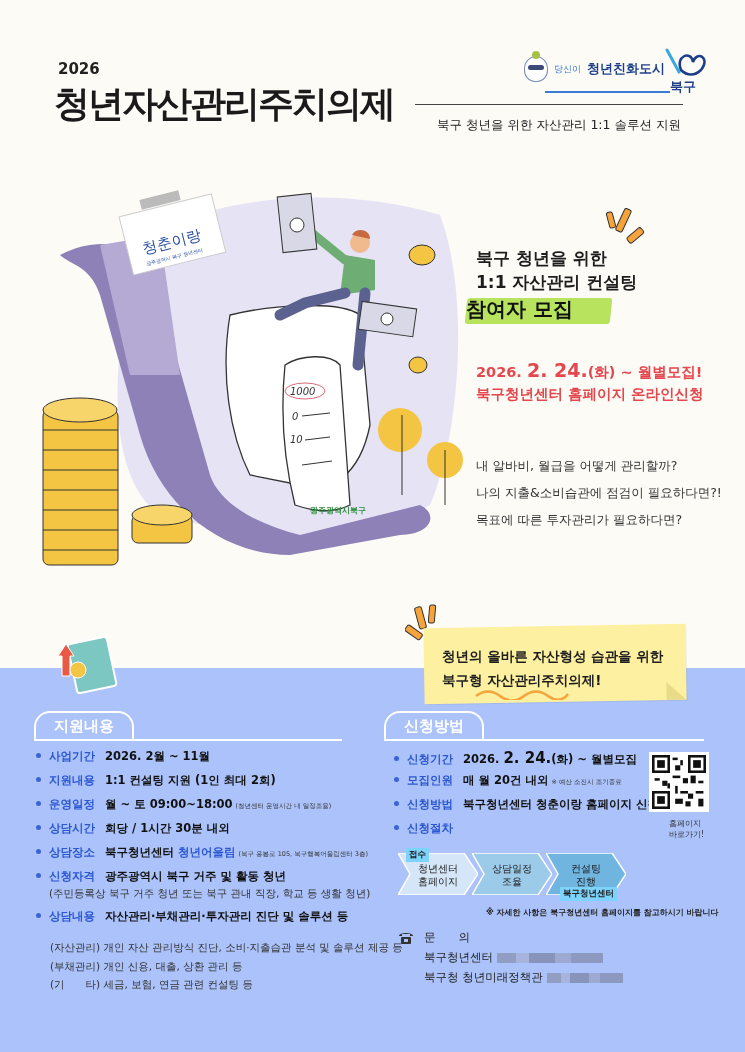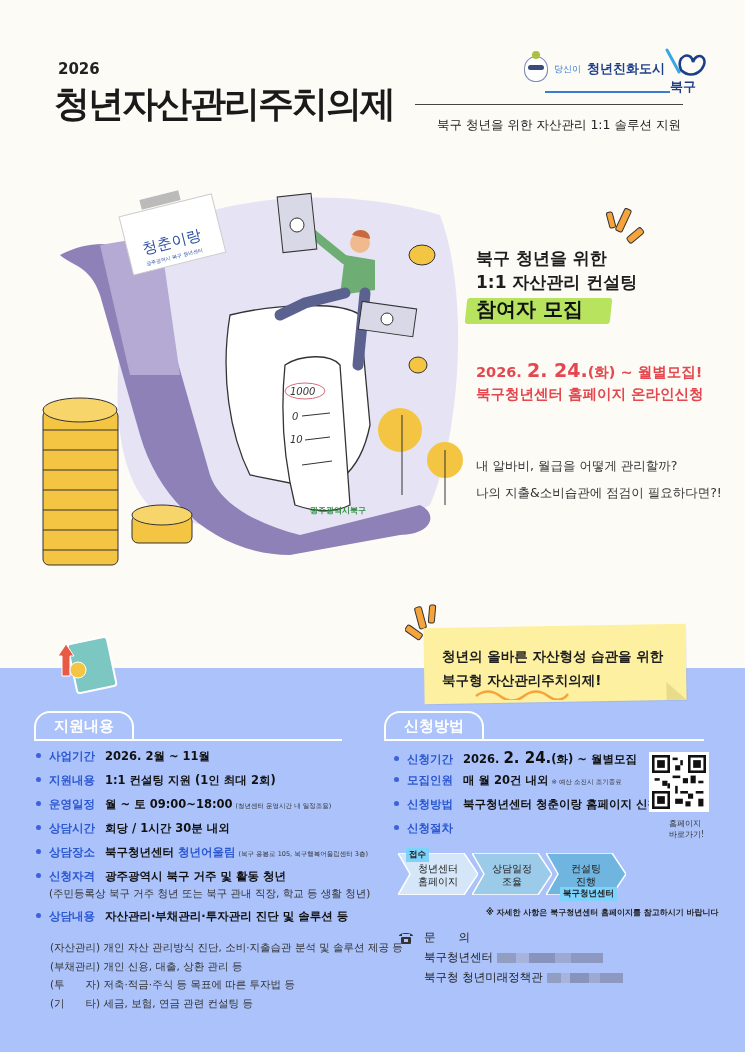--- a/index.html
+++ b/index.html
@@ -23,21 +23,21 @@
   .subtitle { left: 437px; top: 117px; font-size: 12.5px; color: #222; }
 
   
   .illus { left: 40px; top: 175px; width: 430px; height: 420px; }
 
   
   .sparks1 { left: 606px; top: 208px; width: 40px; height: 44px; }
   .headline { left: 476px; top: 246px; font-size: 17px; font-weight: bold; line-height: 24px; color: #1d1d1d; }
   .recruit-wrap { left: 466px; top: 296px; }
   .recruit-bg { position: absolute; left: 0; top: 2px; width: 145px; height: 26px; background: #b7e35e; transform: skew(-6deg); border-radius: 3px; }
-  .recruit { position: relative; font-size: 20px; font-weight: 900; padding-left: 10px; color: #111; }
+  .recruit { position: relative; font-size: 20px; font-weight: 900; color: #111; }
   .date-line { left: 476px; top: 359px; font-size: 14.5px; font-weight: bold; color: #e5474e; }
   .date-line .big { font-size: 19px; }
   .online-line { left: 476px; top: 385px; font-size: 14.5px; font-weight: bold; color: #e5474e; }
   .questions { left: 476px; top: 452px; font-size: 12.5px; line-height: 27px; color: #333; }
 
   
   .bottom-bg { left: 0; top: 668px; width: 745px; height: 384px; background: #abc2fa; }
   .calc-icon { left: 56px; top: 636px; width: 72px; height: 58px; }
   .sparks2 { left: 405px; top: 603px; width: 36px; height: 44px; }
   .note { left: 424px; top: 626px; width: 262px; height: 76px; background: #fdf0a0; transform: rotate(-1deg); box-shadow: 1px 1px 0 rgba(0,0,0,0.05); }
@@ -165,20 +165,21 @@
   <div class="recruit">참여자 모집</div>
 </div>
 <div class="abs date-line">
   <span>2026.</span>
   <span class="big">2. 24.</span><span>(화) ~ 월별모집!</span>
 </div>
 <div class="abs online-line">북구청년센터 홈페이지 온라인신청</div>
 <div class="abs questions">
   <div>내 알바비, 월급을 어떻게 관리할까?</div>
   <div>나의 지출&amp;소비습관에 점검이 필요하다면?!</div>
+  <div>목표에 따른 투자관리가 필요하다면?</div>
 </div>
 
 <div class="abs bottom-bg"></div>
 <svg class="abs calc-icon" viewBox="0 0 72 58">
   <rect x="16" y="4" width="40" height="50" rx="3" fill="#7cc7c2" stroke="#fff" stroke-width="2" transform="rotate(-12 36 29)"></rect>
   <path d="M6 40 L6 20 L2 20 L10 8 L18 20 L14 20 L14 40 Z" fill="#e85a45" stroke="#fff"></path>
   <circle cx="22" cy="34" r="8" fill="#f4c542" stroke="#fff"></circle>
 </svg>
 
 <svg class="abs sparks2" viewBox="0 0 36 44">
@@ -235,21 +236,20 @@
   <div class="sub-note">(주민등록상 북구 거주 청년 또는 북구 관내 직장, 학교 등 생활 청년)</div>
   <div class="info-row">
     <span class="bullet"></span>
     <span class="info-label">상담내용</span>
     <span class="info-value">자산관리·부채관리·투자관리 진단 및 솔루션 등</span>
   </div>
 </div>
 <div class="abs detail-lines">
   <div>(자산관리) 개인 자산 관리방식 진단, 소비·지출습관 분석 및 솔루션 제공 등</div>
   <div>(부채관리) 개인 신용, 대출, 상환 관리 등</div>
-  <div>(투　　자) 저축·적금·주식 등 목표에 따른 투자법 등</div>
   <div>(기　　타) 세금, 보험, 연금 관련 컨설팅 등</div>
 </div>
 
 <div class="abs section-tab tab-right">신청방법</div>
 <div class="abs section-line line-right"></div>
 <div class="abs info-list right-list">
   <div class="info-row">
     <span class="bullet"></span>
     <span class="info-label">신청기간</span>
     <span class="info-value"><span>2026. </span><span style="font-size:15px">2. 24.</span><span>(화) ~  월별모집</span></span>

